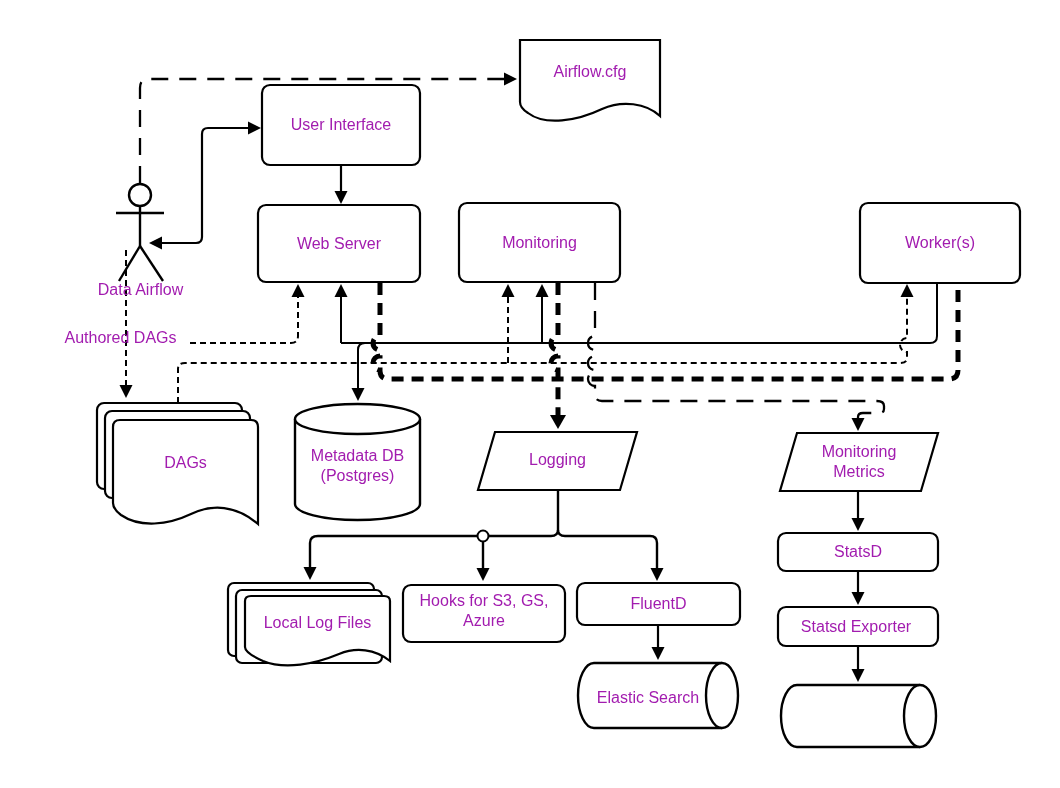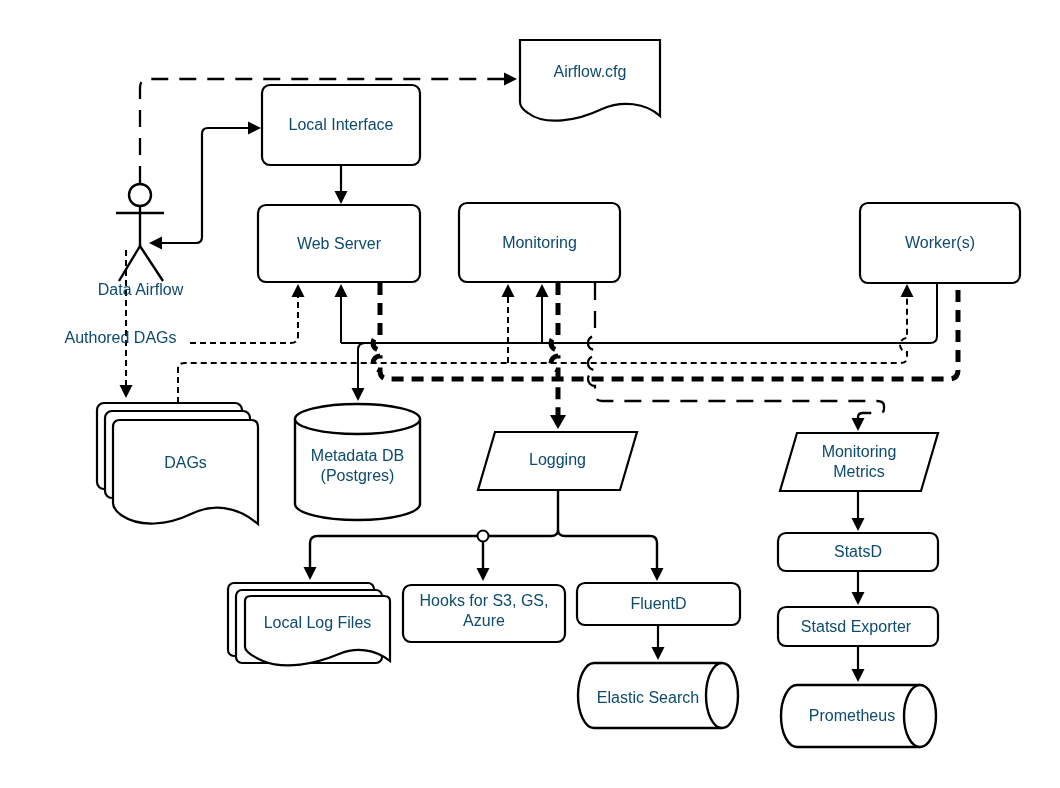--- a/index.html
+++ b/index.html
@@ -1,20 +1,20 @@
 <!DOCTYPE html>
 <html><head>
 <meta charset="utf-8">
 <style>
   html,body{margin:0;padding:0;background:#ffffff;}
   .canvas{position:relative;width:1060px;height:788px;background:#ffffff;
           font-family:"Liberation Sans",sans-serif;overflow:hidden;}
   .canvas svg{position:absolute;left:0;top:0;}
   .lbl{position:absolute;display:flex;align-items:center;justify-content:center;
-       text-align:center;font-size:16px;line-height:1.25;color:#0c4a6e;}
+       text-align:center;font-size:16px;line-height:1.25;color:#a21caf;}
 </style>
 </head>
 <body>
 
 <div class="canvas">
 <svg width="1060" height="788" viewBox="0 0 1060 788" fill="none" stroke="#000">
 
   <path d="M140,183 V88 Q140,79 148,79 L504,79" stroke-width="2.3" stroke-dasharray="17 11"></path>
 
   <path d="M162,243 L196,243 Q202,243 202,237 V134 Q202,128 208,128 L248,128" stroke-width="2.2"></path>
@@ -120,30 +120,29 @@
     <polygon points="483,581 476.5,568 489.5,568"></polygon>
     <polygon points="657,581 650.5,568 663.5,568"></polygon>
     <polygon points="658,660 651.5,647 664.5,647"></polygon>
     <polygon points="858,531 851.5,518 864.5,518"></polygon>
     <polygon points="858,605 851.5,592 864.5,592"></polygon>
     <polygon points="858,682 851.5,669 864.5,669"></polygon>
   </g>
 </svg>
 
 <div class="lbl" style="left:520px;top:50px;width:140px;height:44px">Airflow.cfg</div>
-<div class="lbl" style="left:262px;top:85px;width:158px;height:80px">Local Interface</div>
+<div class="lbl" style="left:262px;top:85px;width:158px;height:80px">User Interface</div>
 <div class="lbl" style="left:258px;top:205px;width:162px;height:77px">Web Server</div>
 <div class="lbl" style="left:459px;top:203px;width:161px;height:79px">Monitoring</div>
 <div class="lbl" style="left:860px;top:203px;width:160px;height:80px">Worker(s)</div>
 <div class="lbl" style="left:63px;top:281px;width:155px;height:18px">Data Airflow</div>
 <div class="lbl" style="left:48px;top:329px;width:145px;height:18px">Authored DAGs</div>
 <div class="lbl" style="left:113px;top:425px;width:145px;height:75px">DAGs</div>
 <div class="lbl" style="left:299px;top:438px;width:117px;height:55px">Metadata DB (Postgres)</div>
 <div class="lbl" style="left:478px;top:442px;width:159px;height:36px">Logging</div>
 <div class="lbl" style="left:809px;top:435px;width:100px;height:54px">Monitoring Metrics</div>
 <div class="lbl" style="left:778px;top:533px;width:160px;height:38px">StatsD</div>
 <div class="lbl" style="left:778px;top:607px;width:156px;height:39px">Statsd Exporter</div>
-<div class="lbl" style="left:782px;top:685px;width:140px;height:62px">Prometheus</div>
 <div class="lbl" style="left:245px;top:598px;width:145px;height:50px">Local Log Files</div>
 <div class="lbl" style="left:405px;top:587px;width:158px;height:48px">Hooks for  S3, GS, Azure</div>
 <div class="lbl" style="left:577px;top:583px;width:163px;height:42px">FluentD</div>
 <div class="lbl" style="left:579px;top:663px;width:138px;height:69px">Elastic Search</div>
 </div>
 
 </body></html>

